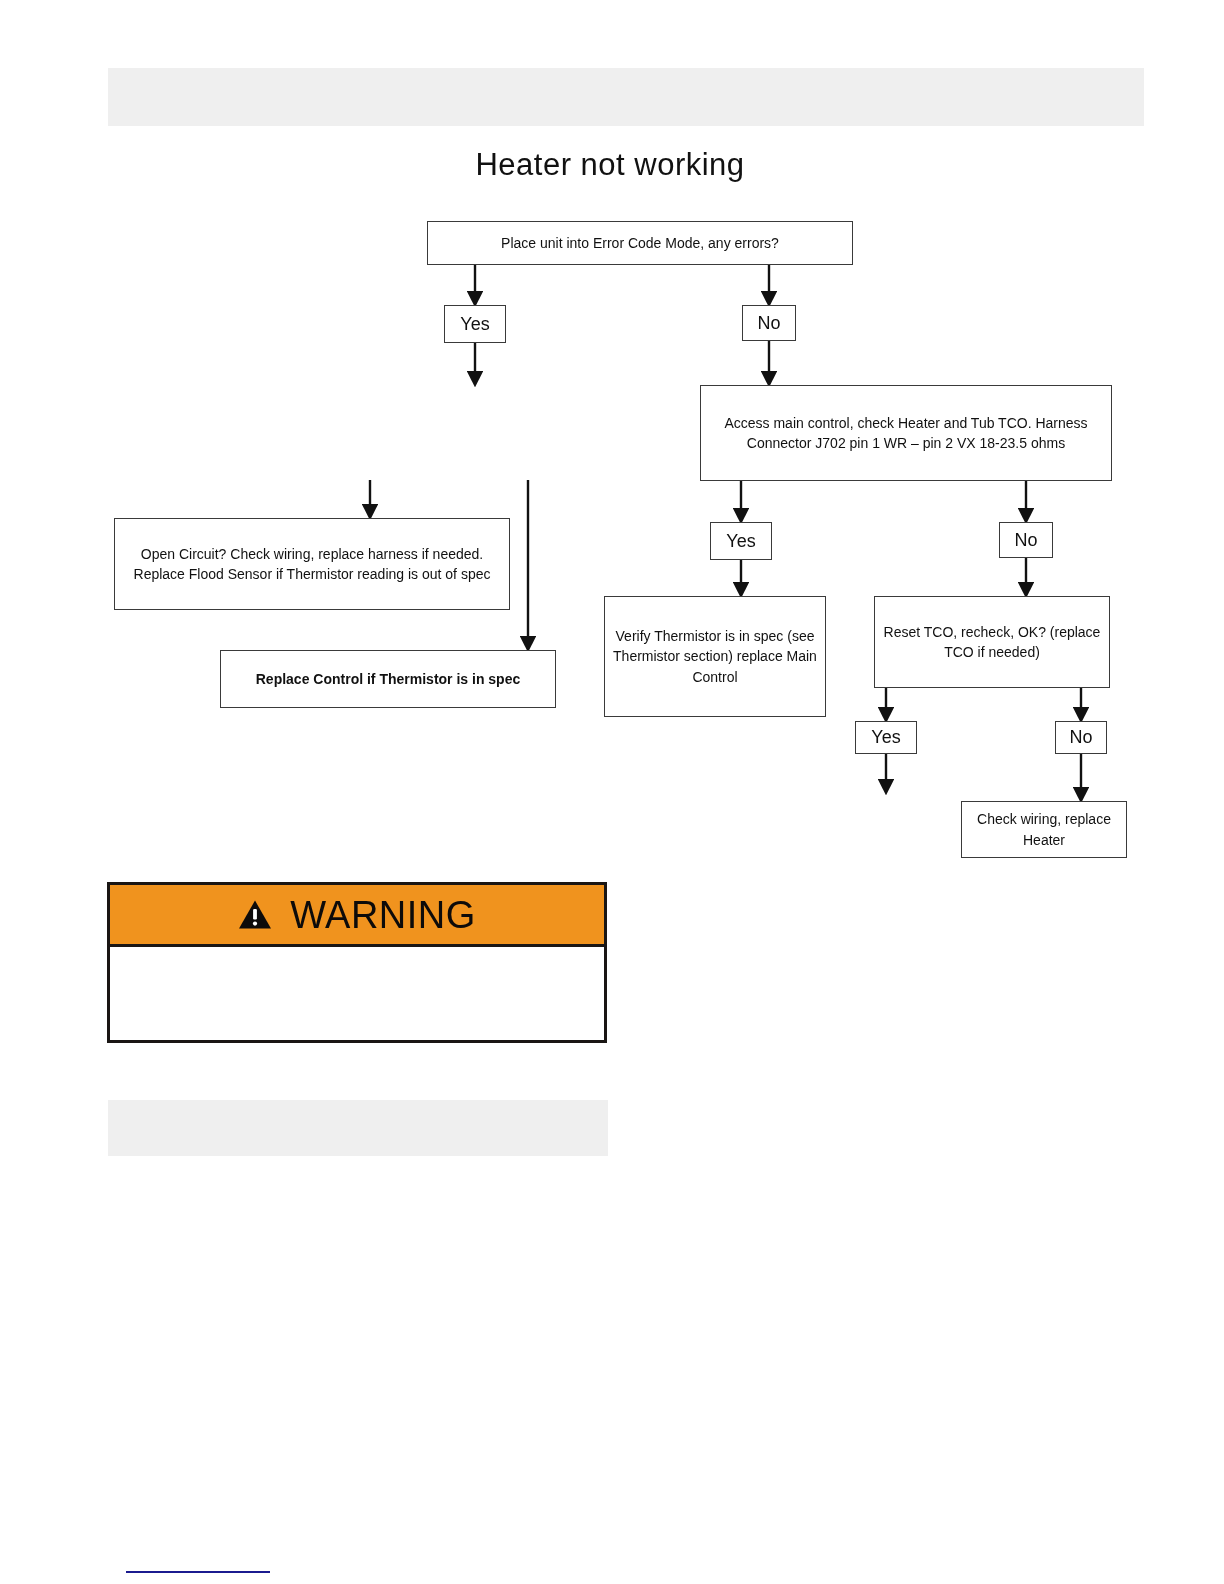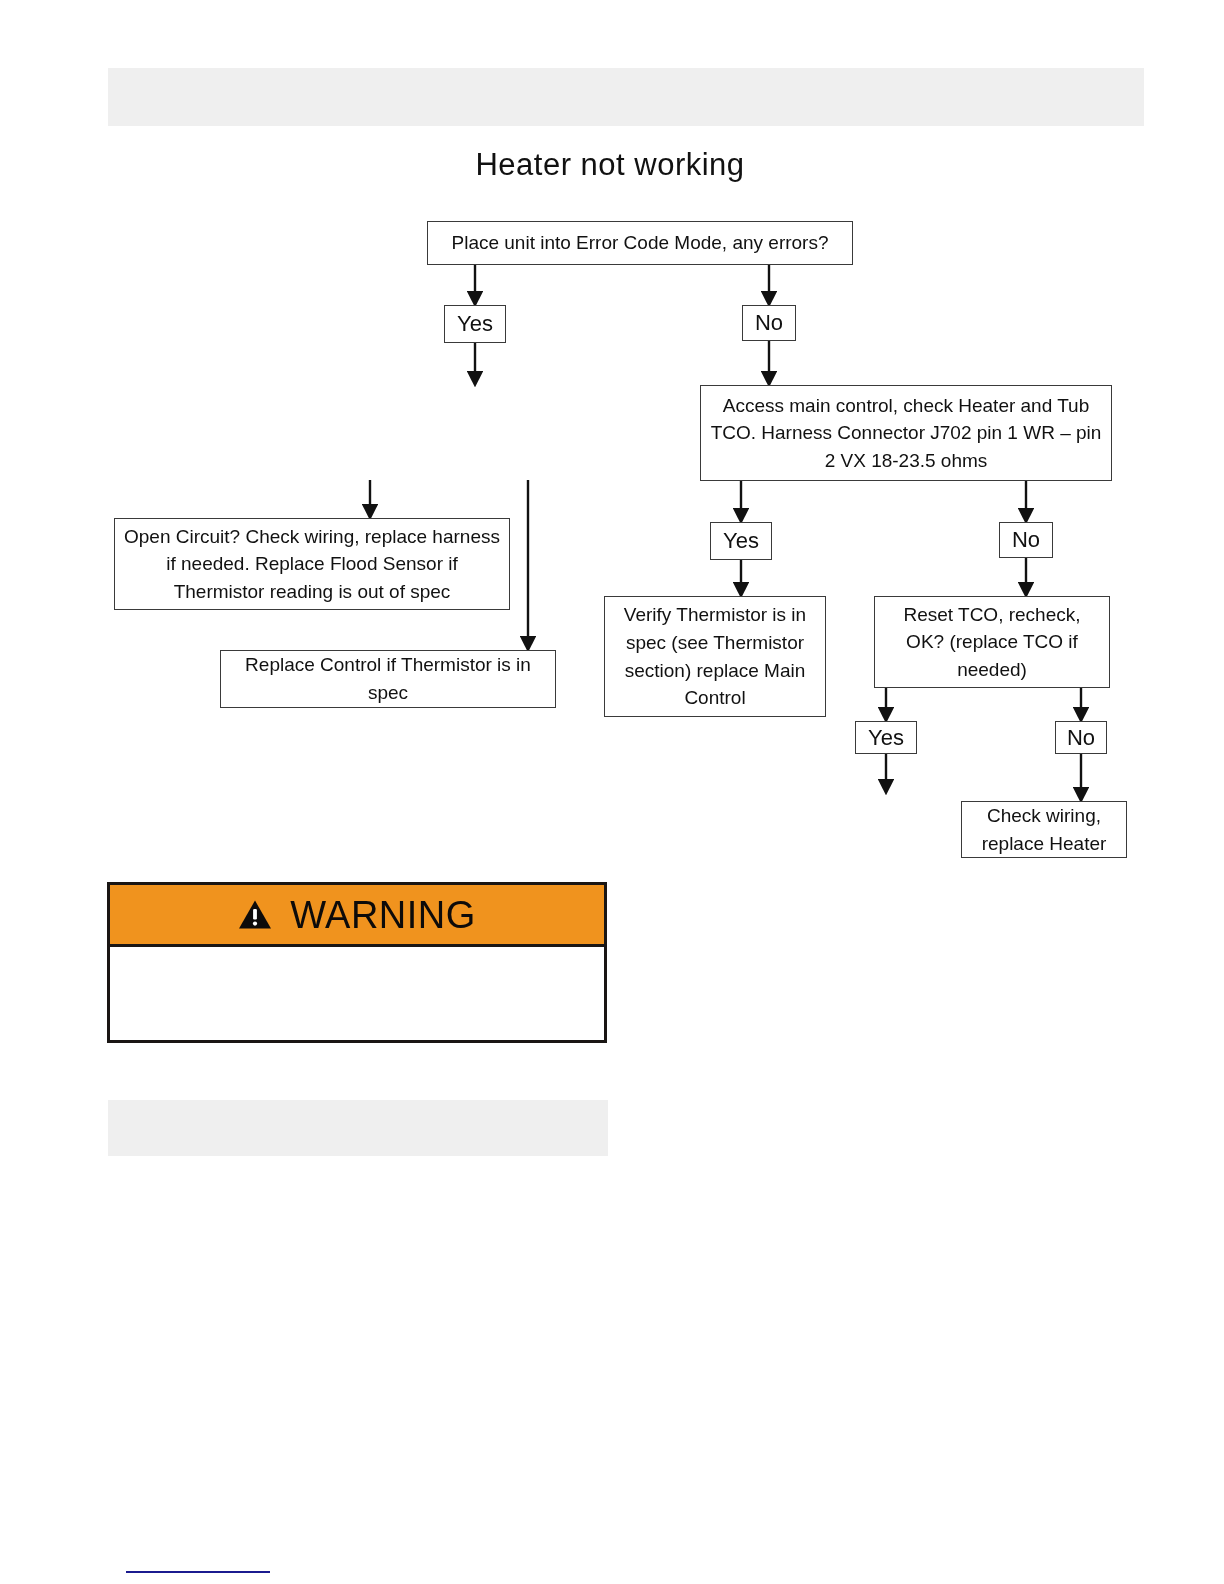--- a/index.html
+++ b/index.html
@@ -51,41 +51,41 @@
 
   .node {
     position: absolute;
     box-sizing: border-box;
     background: #ffffff;
     border: 1.5px solid #3a3a3a;
     display: flex;
     align-items: center;
     justify-content: center;
     text-align: center;
-    font-size: 19px;
+    font-size: 14px;
     line-height: 1.45;
     padding: 16px 8px;
     color: #111;
   }
   .node.small {
-    font-size: 22px;
+    font-size: 18px;
     padding: 2px 4px;
   }
   .node .txt { display: block; width: 100%; }
 
   
   #node-start        { left: 427px; top: 212px; width: 426px; height: 44px; }
   #node-yes-1        { left: 444px; top: 296px; width: 62px;  height: 38px; }
   #node-no-1         { left: 742px; top: 296px; width: 54px;  height: 36px; }
   #node-thermistor   { left: 159px; top: 376px; width: 402px; height: 95px; }
   #node-access       { left: 700px; top: 376px; width: 412px; height: 96px; }
   #node-open-circuit { left: 114px; top: 509px; width: 396px; height: 92px; }
   #node-yes-2        { left: 710px; top: 513px; width: 62px;  height: 38px; }
   #node-no-2         { left: 999px; top: 513px; width: 54px;  height: 36px; }
-  #node-replace-ctl  { left: 220px; top: 641px; width: 336px; height: 58px; }
+  #node-replace-ctl  { left: 220px; top: 641px; width: 336px; height: 58px; font-weight: bold; }
   #node-verify       { left: 604px; top: 587px; width: 222px; height: 121px; }
   #node-reset-tco    { left: 874px; top: 587px; width: 236px; height: 92px; }
   #node-yes-3        { left: 855px; top: 712px; width: 62px;  height: 33px; }
   #node-no-3         { left: 1055px; top: 712px; width: 52px; height: 33px; }
   #node-replace-main { left: 706px; top: 784px; width: 216px; height: 40px; }
   #node-check-wiring { left: 961px; top: 792px; width: 166px; height: 57px; }
 
   
   #connectors {
     position: absolute;

